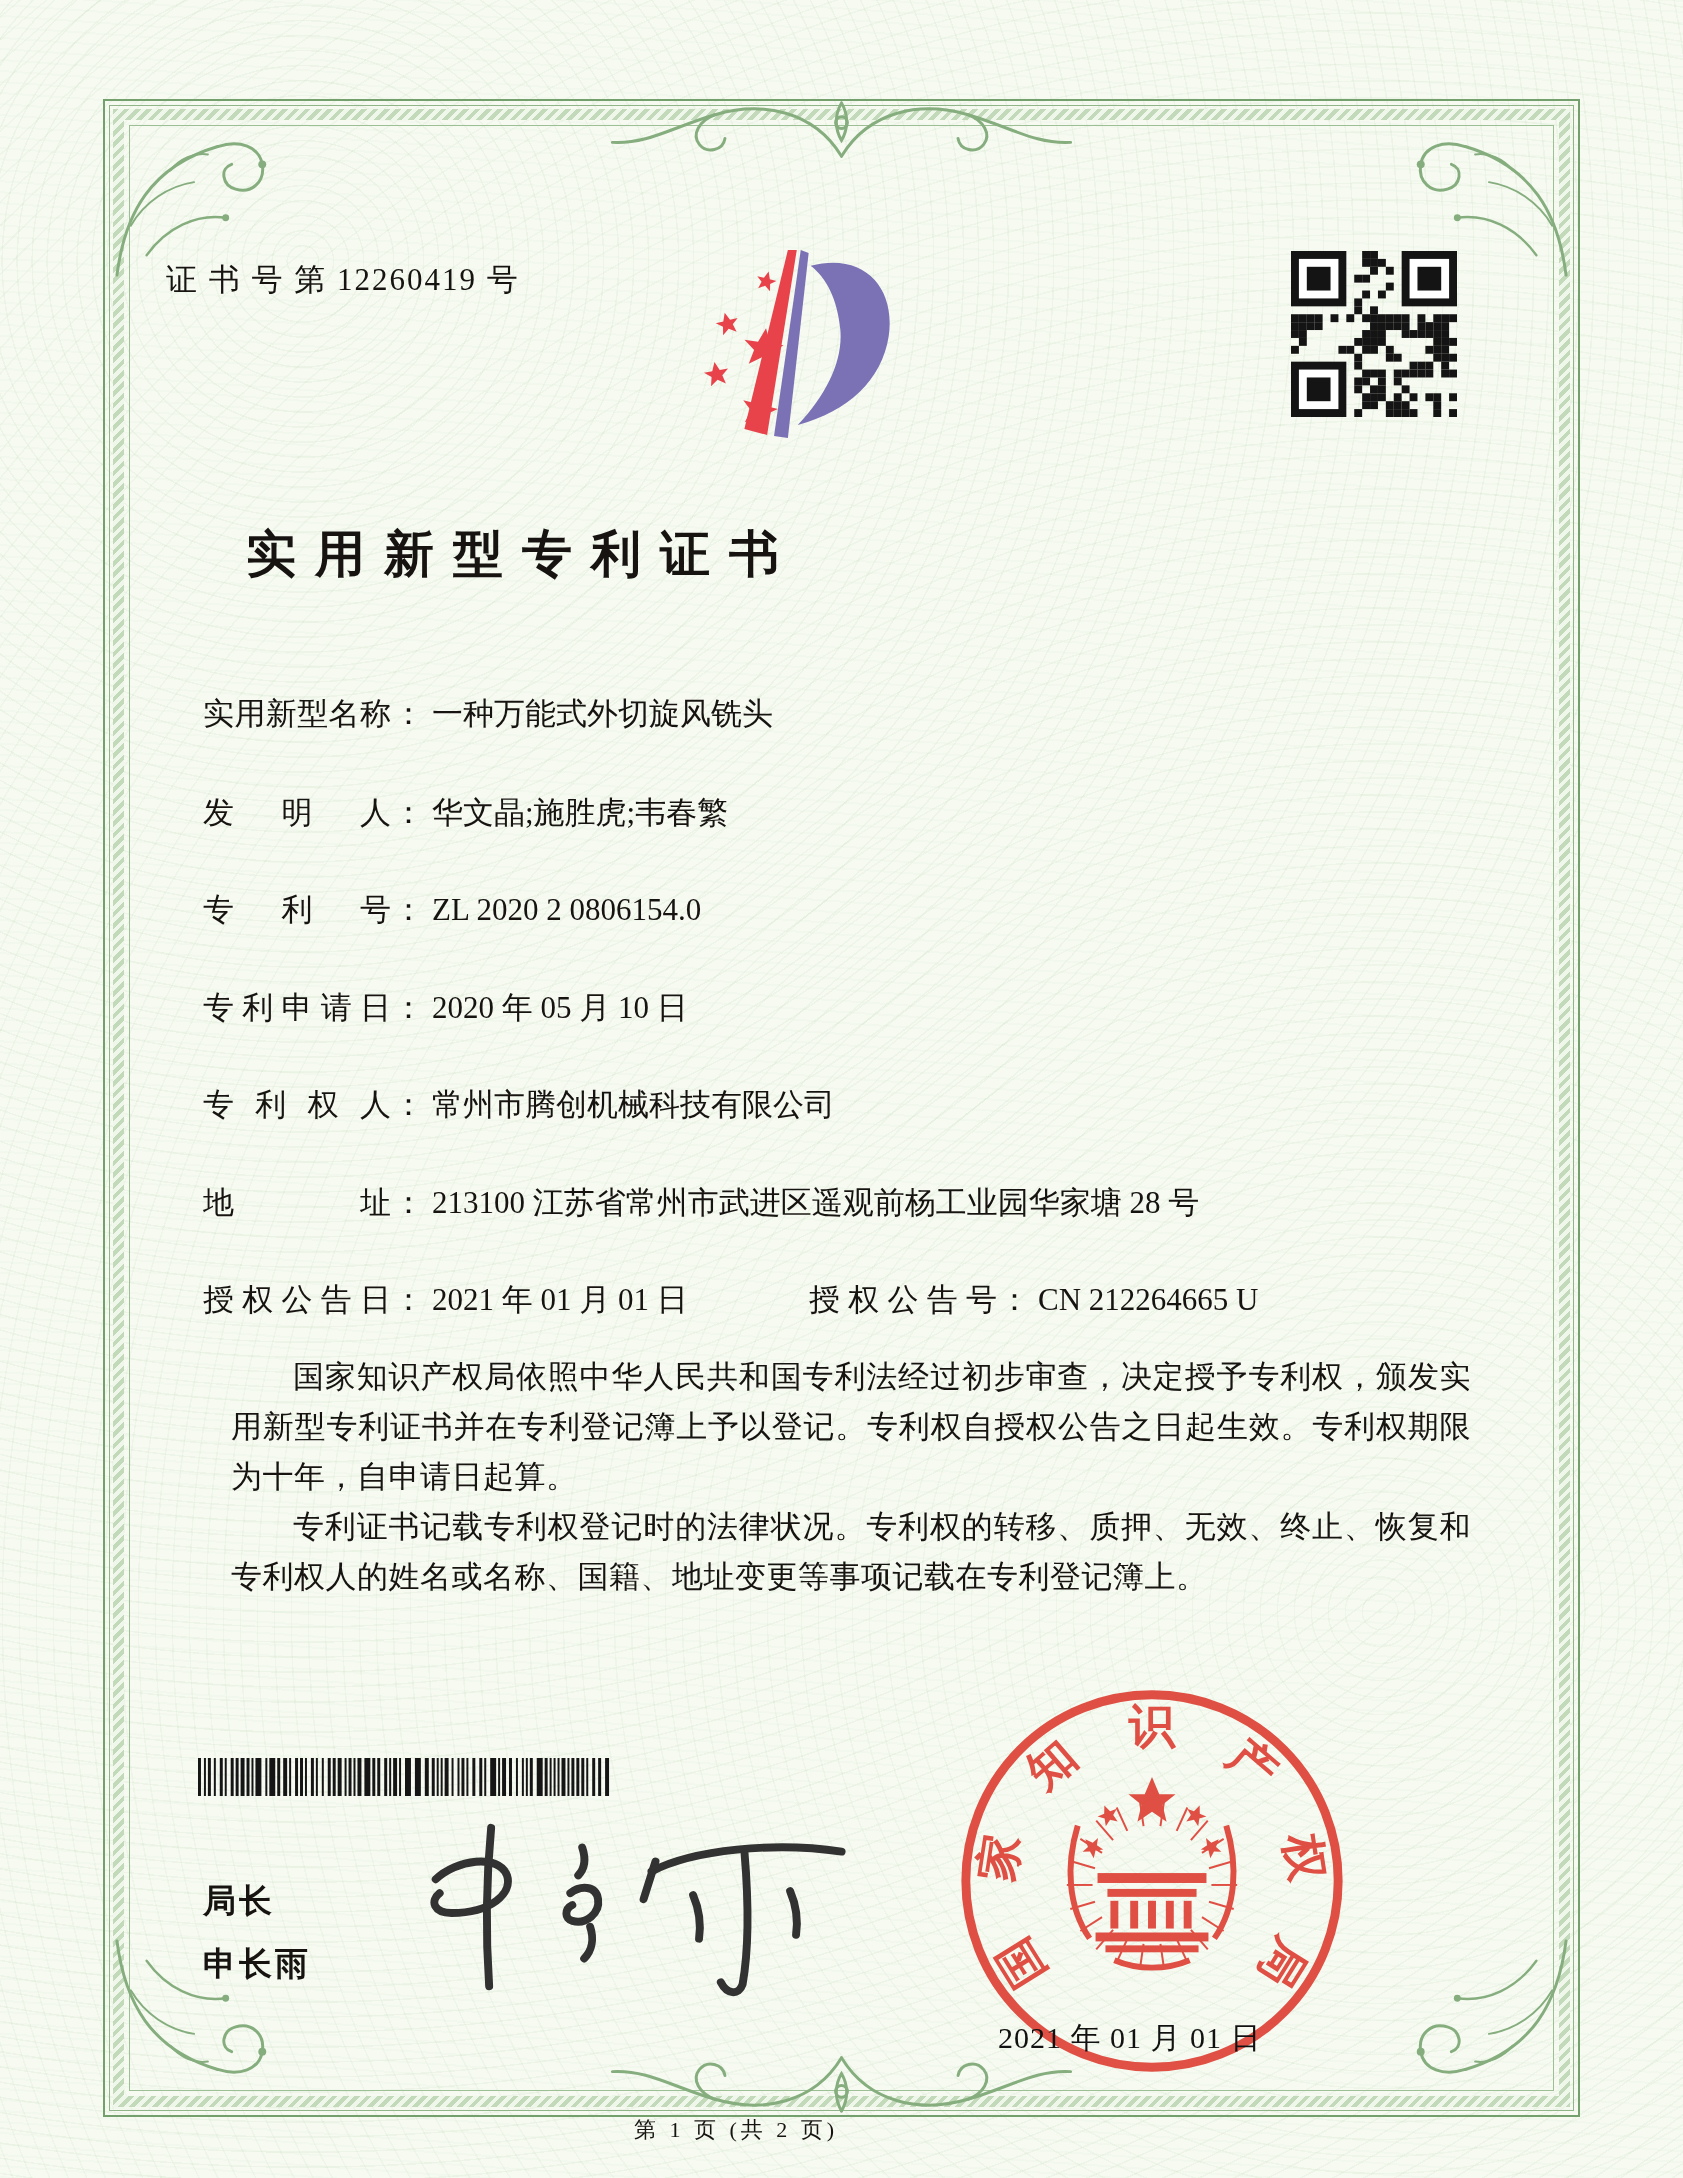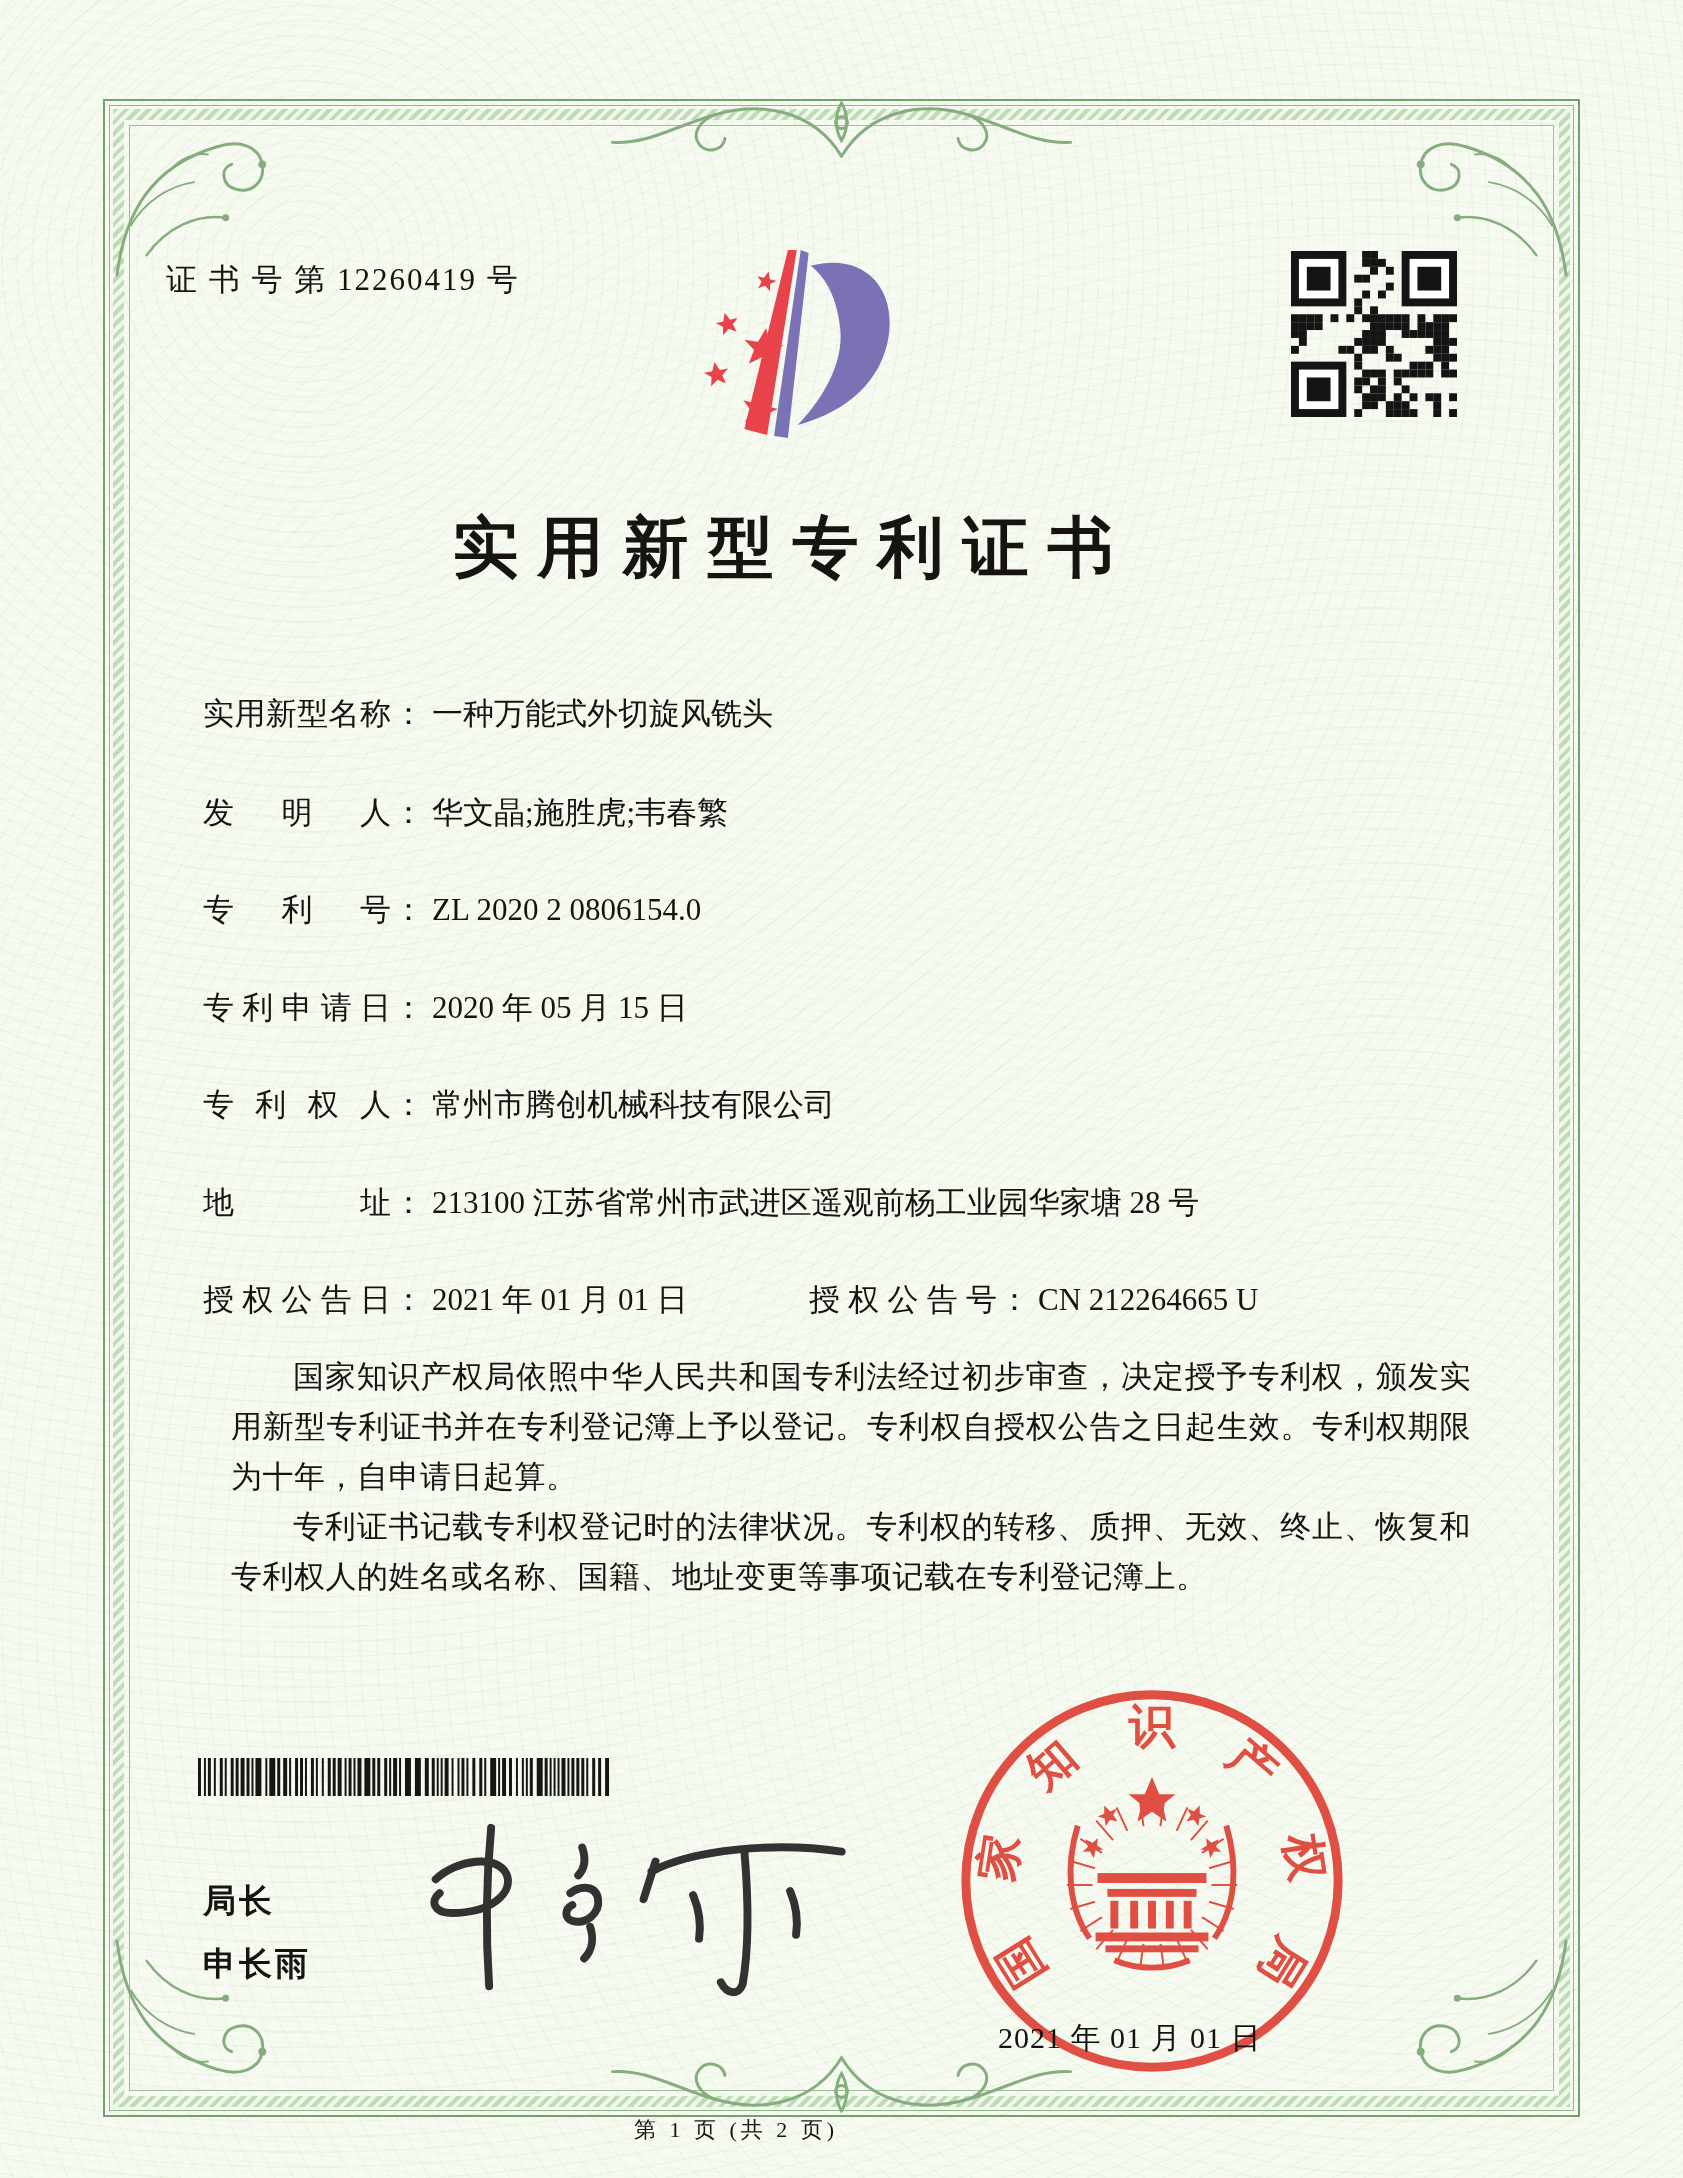--- a/index.html
+++ b/index.html
@@ -37,22 +37,22 @@
   .orn.tr{right:111px;top:107px;transform:scaleX(-1);}
   .orn.bl{left:111px;bottom:69px;transform:scaleY(-1);}
   .orn.br{right:111px;bottom:69px;transform:scale(-1,-1);}
   .orn.crest-top{left:604px;top:93px;}
   .orn.crest-bottom{left:604px;bottom:57px;transform:scaleY(-1);}
 
   
   .cert-no{left:166px;top:259px;font-size:31px;letter-spacing:2px;}
   .logo{left:688px;top:244px;width:267px;height:194px;}
   .qr{left:1291px;top:251px;width:166px;height:166px;fill:#141414;}
-  .title{left:228px;top:503px;width:1129px;margin:0;text-align:center;
-         font-size:66px;font-weight:bold;letter-spacing:19px;}
+  .title{left:228px;top:503px;width:1129px;margin:18px;text-align:left;
+         font-size:50px;font-weight:bold;letter-spacing:19px;}
 
   
   .field-row{position:absolute;left:203px;display:flex;font-size:31px;line-height:42px;white-space:nowrap;}
   .flabel{display:inline-flex;width:188px;justify-content:space-between;}
   .fcolon{margin:0 8px 0 2px;}
   .grant{position:absolute;left:606px;top:0;display:flex;}
 
   
   .body-text{left:203px;top:1352px;width:1240px;font-size:31px;line-height:50px;
              text-align:justify;letter-spacing:0.5px;margin-left:28px;}
@@ -312,21 +312,21 @@
   </div>
   <div class="field-row" style="top:987px">
     <span class="flabel">
         <span>专</span>
         <span>利</span>
         <span>申</span>
         <span>请</span>
         <span>日</span>
       </span>
       <span class="fcolon">：</span>
-      <span class="fvalue">2020 年 05 月 15 日</span>
+      <span class="fvalue">2020 年 05 月 10 日</span>
   </div>
   <div class="field-row" style="top:1084px">
     <span class="flabel">
         <span>专</span>
         <span>利</span>
         <span>权</span>
         <span>人</span>
       </span>
       <span class="fcolon">：</span>
       <span class="fvalue">常州市腾创机械科技有限公司</span>

